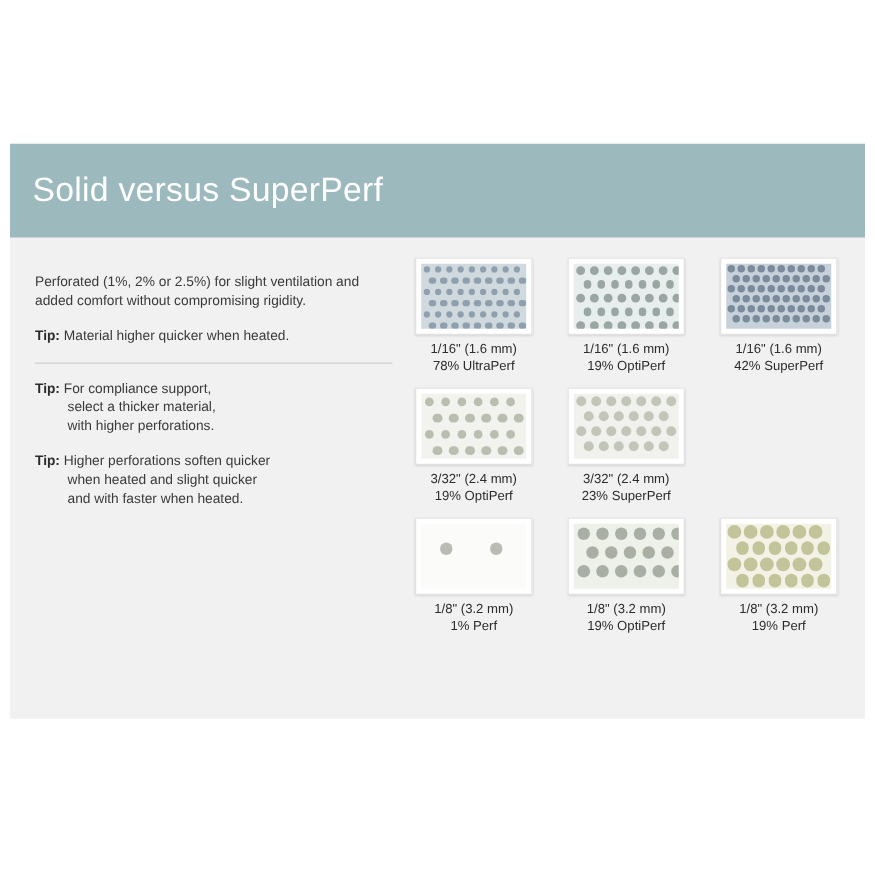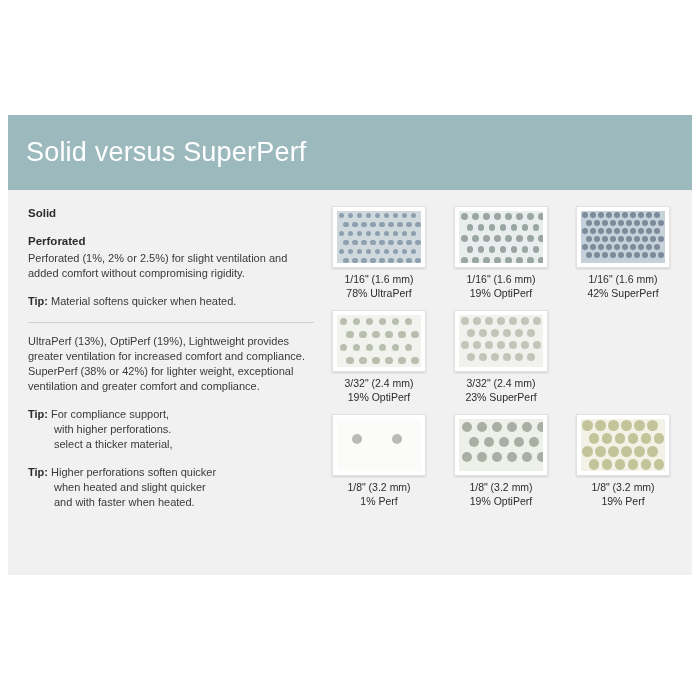--- a/index.html
+++ b/index.html
@@ -124,44 +124,41 @@
 
     <div class="header">
       <div class="header-title">Solid versus SuperPerf</div>
     </div>
 
     <div class="body">
 
       <div class="left-col">
 
         <div class="blk">
-          <div class="blk-title">Solid</div>
         </div>
 
         <div class="blk">
-          <div class="blk-title">Perforated</div>
           <div class="blk-text">Perforated (1%, 2% or 2.5%) for slight ventilation and added comfort without compromising rigidity.</div>
         </div>
 
         <div class="tip">
           <b>Tip:</b>
-          <span>Material softens quicker when heated.</span>
+          <span>Material higher quicker when heated.</span>
         </div>
 
         <hr class="hr">
 
         <div class="blk">
-          <div class="blk-text">UltraPerf (13%), OptiPerf (19%), Lightweight provides greater ventilation for increased comfort and compliance. SuperPerf (38% or 42%) for lighter weight, exceptional ventilation and greater comfort and compliance.</div>
         </div>
 
         <div class="tip">
           <b>Tip:</b>
           <span>For compliance support,</span>
+          <span class="indent">select a thicker material,</span>
           <span class="indent">with higher perforations.</span>
-          <span class="indent">select a thicker material,</span>
         </div>
 
         <div class="tip">
           <b>Tip:</b>
           <span>Higher perforations soften quicker</span>
           <span class="indent">when heated and slight quicker</span>
           <span class="indent">and with faster when heated.</span>
         </div>
 
       </div>

